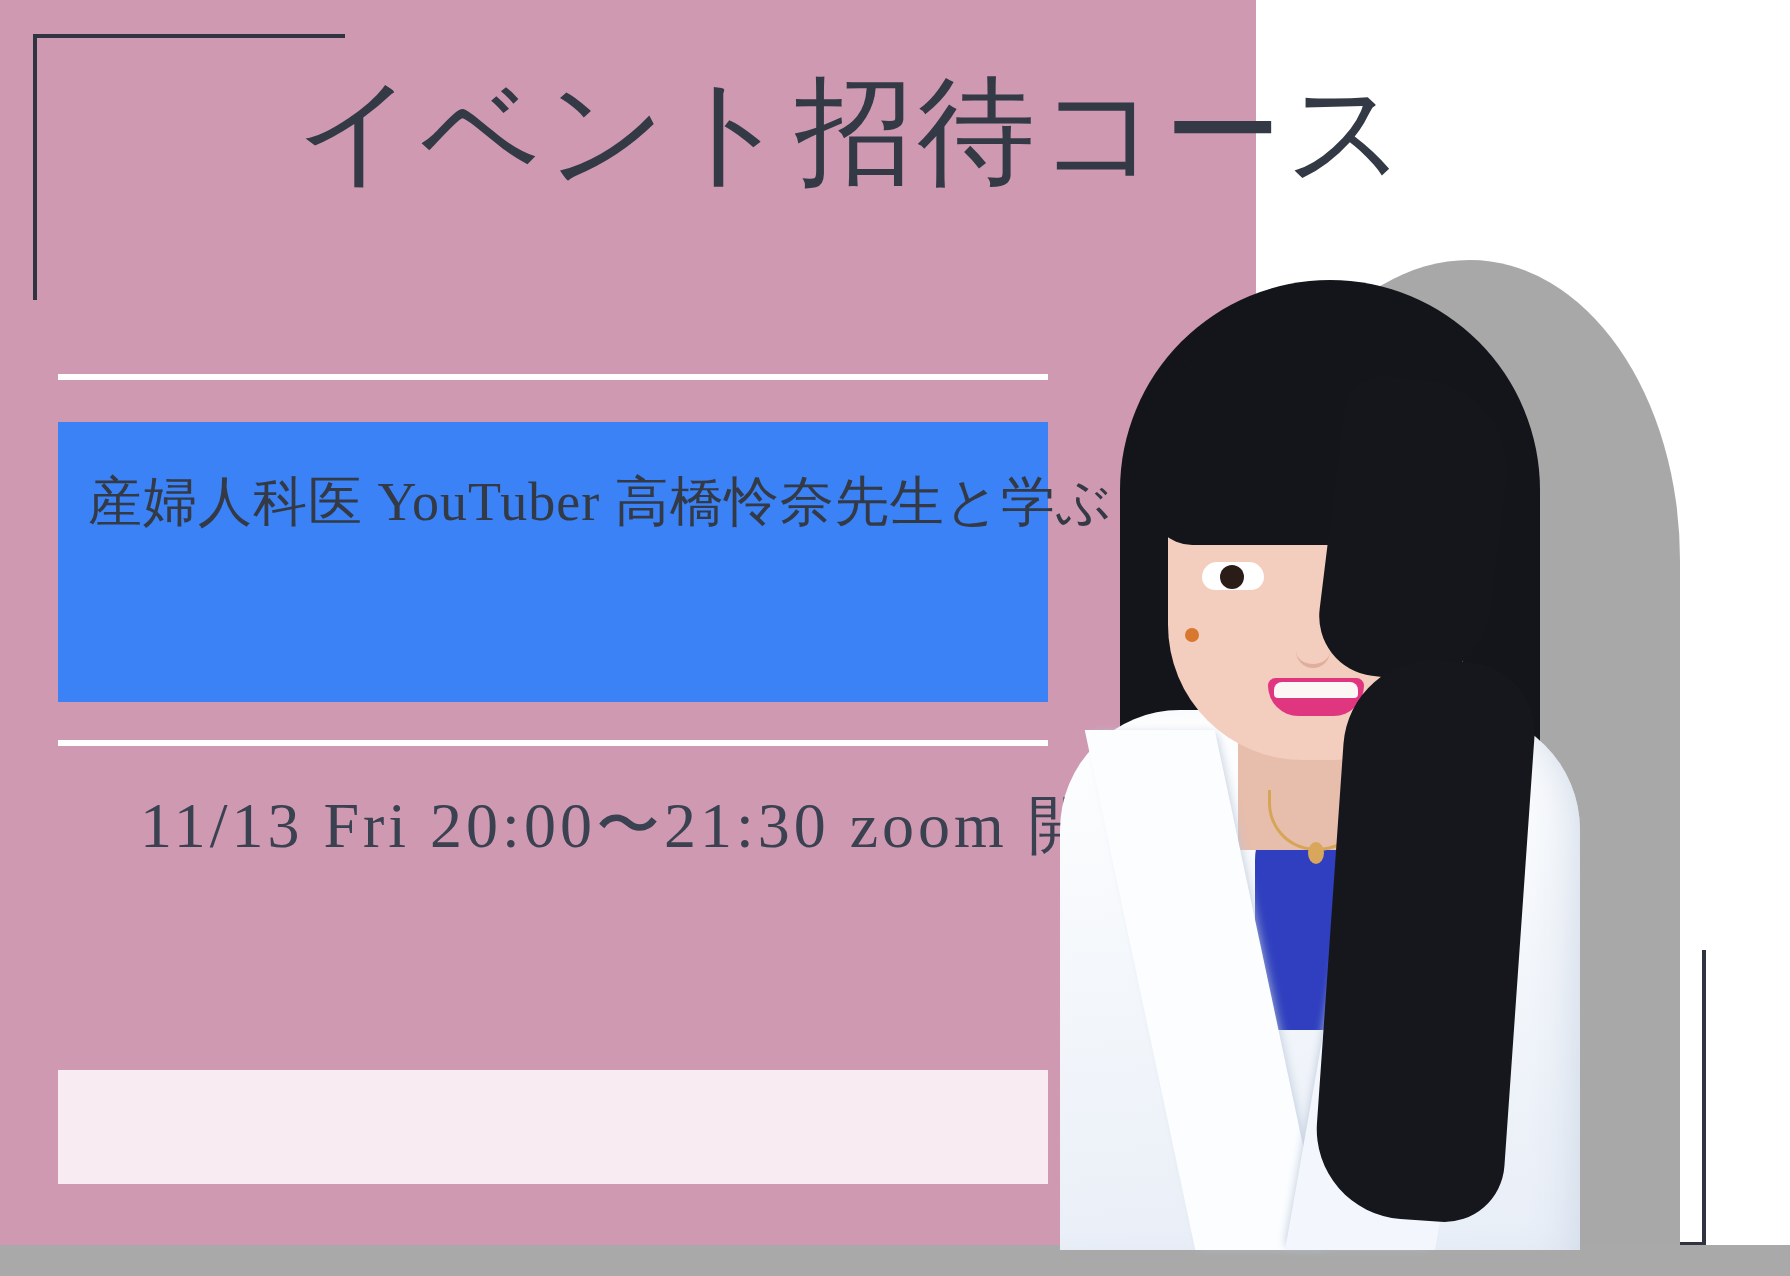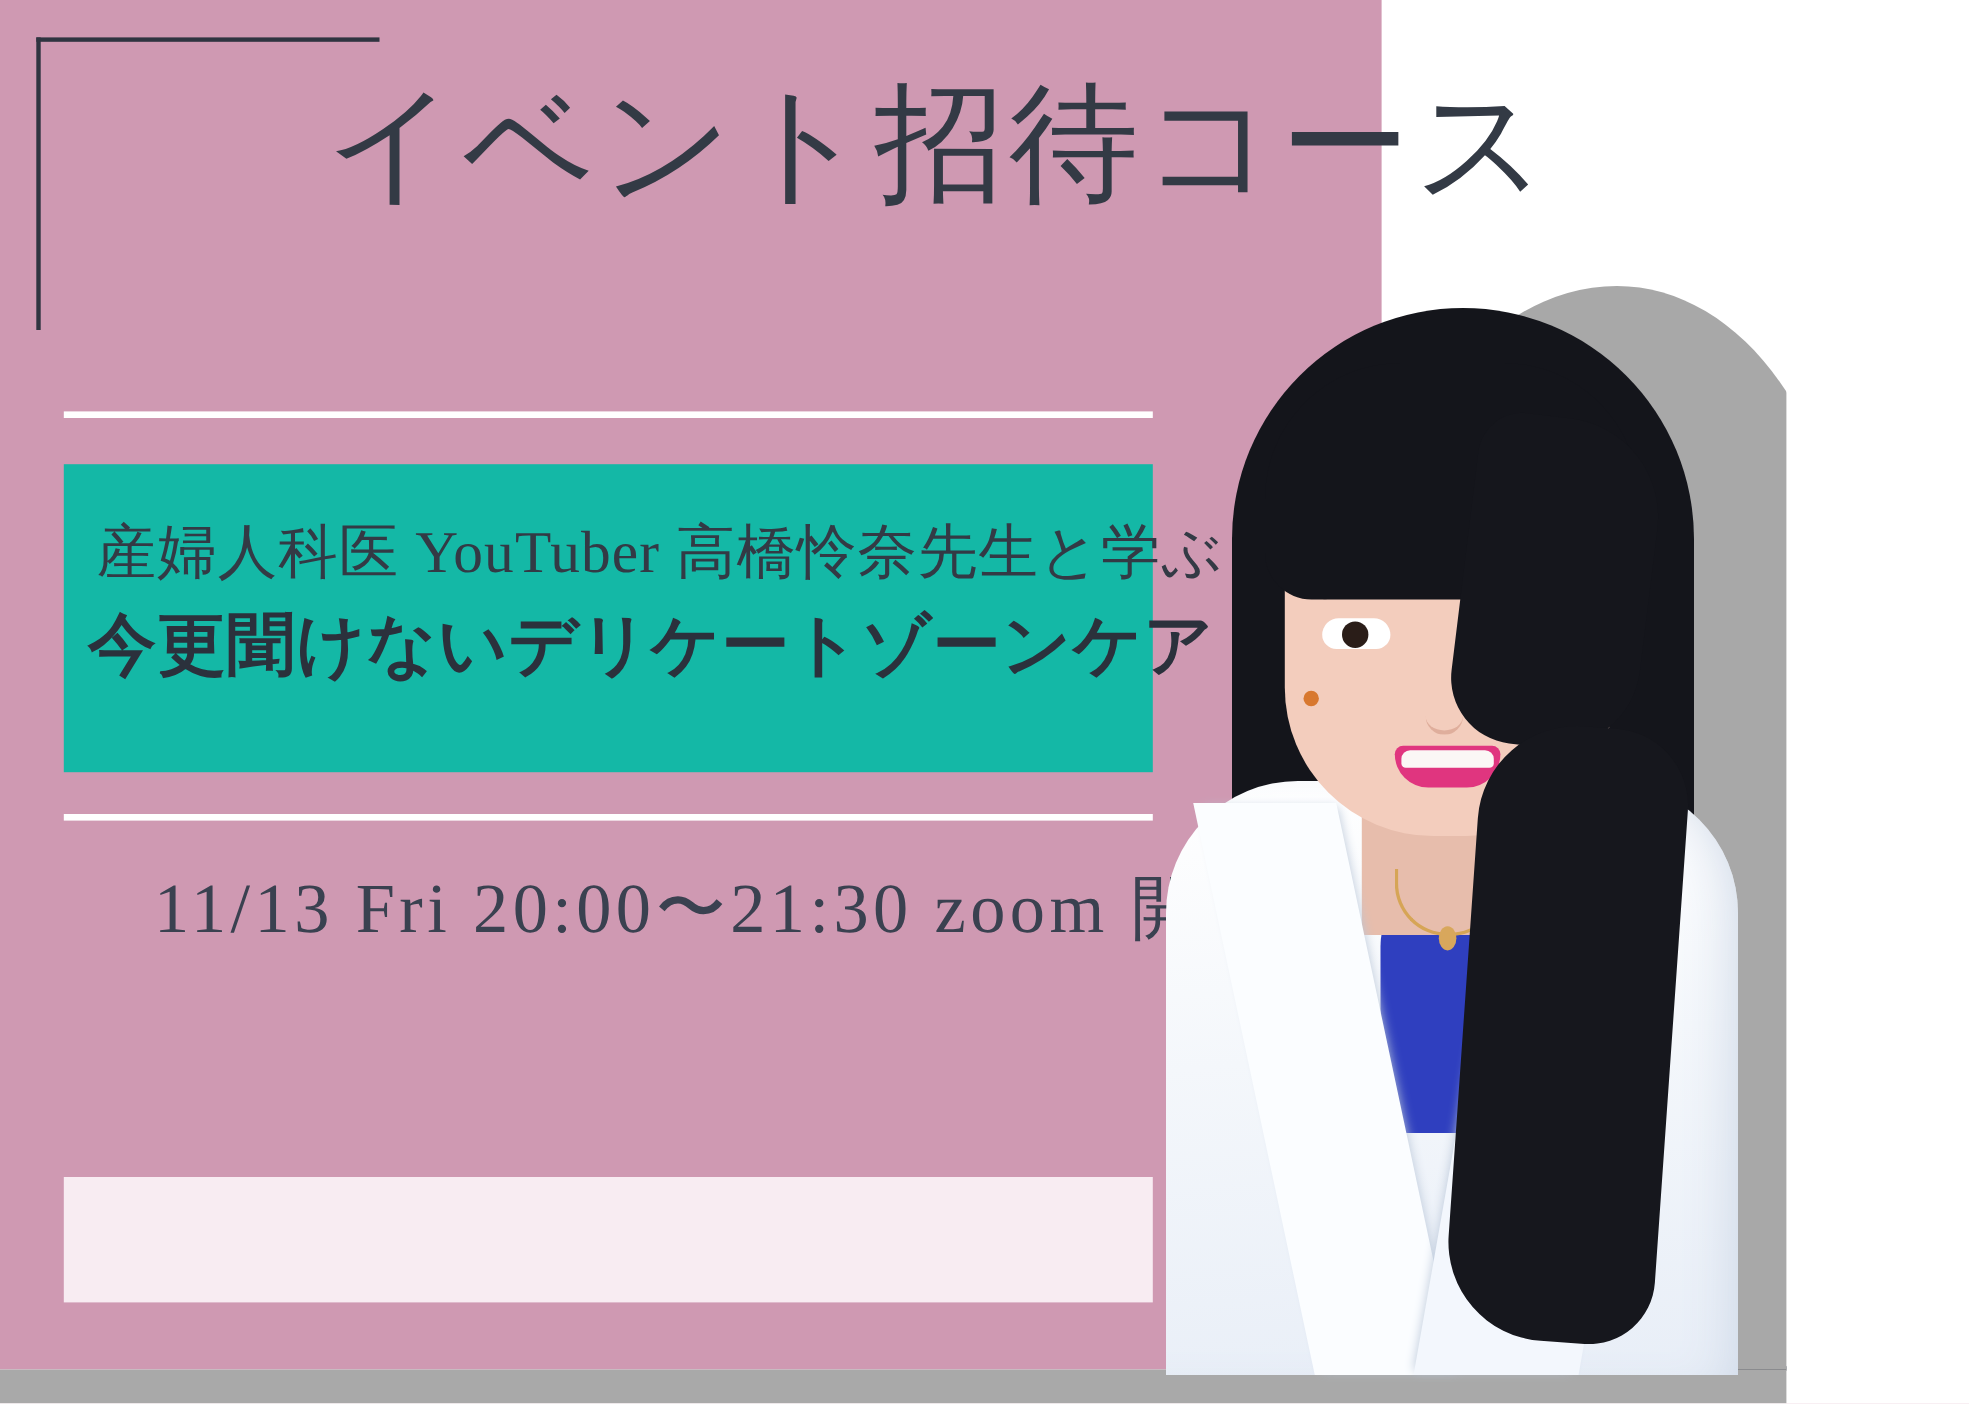--- a/index.html
+++ b/index.html
@@ -5,21 +5,21 @@
   html, body {
     margin: 0;
     padding: 0;
     background: #ffffff;
   }
   body {
     font-family: "Liberation Sans", sans-serif;
   }
   #poster {
     position: relative;
-    width: 1624px;
+    width: 1790px;
     height: 1276px;
     overflow: hidden;
     background: #ffffff;
     text-align: center;
   }
 
   
   .bottom-strip {
     position: absolute;
     left: 0;
@@ -84,21 +84,21 @@
   .rule-top { top: 374px; }
   .rule-bottom { top: 740px; }
 
   
   .main-box {
     position: absolute;
     left: 58px;
     top: 422px;
     width: 990px;
     height: 280px;
-    background: #14b8a6;
+    background: #3b82f6;
   }
   .main-box .line1 {
     position: absolute;
     left: 30px;
     top: 44px;
     font-family: "Liberation Serif", serif;
     font-size: 54px;
     color: #333a45;
     letter-spacing: 1px;
     white-space: nowrap;
@@ -396,21 +396,20 @@
     <div class="hair-tail"></div>
     <div class="photo-base"></div>
   </div>
 
   <div class="title">イベント招待コース</div>
 
   <div class="rule rule-top"></div>
 
   <div class="main-box">
     <div class="line1">産婦人科医 YouTuber 高橋怜奈先生と学ぶ</div>
-    <div class="line2">今更聞けないデリケートゾーンケア</div>
   </div>
 
   <div class="rule rule-bottom"></div>
 
   <div class="date-line">11/13 Fri 20:00〜21:30 zoom 開催</div>
 
   <div class="bonus-box"></div>
 
   <div class="bracket-br"></div>
 

